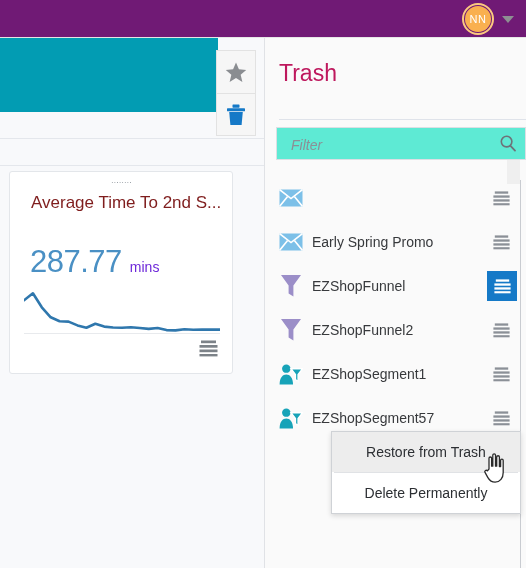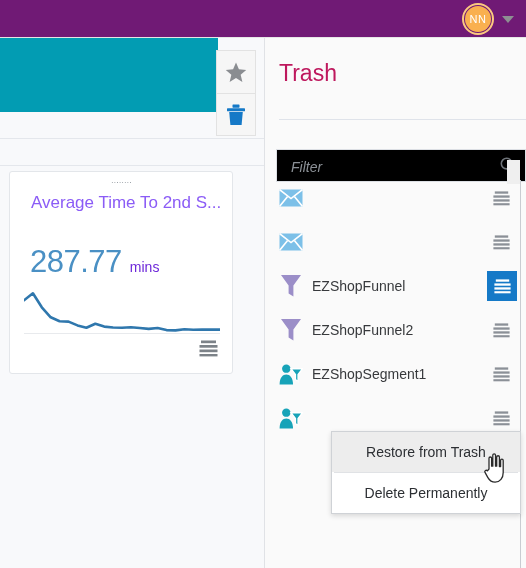--- a/index.html
+++ b/index.html
@@ -125,21 +125,21 @@
     left: 50%; top: 9px;
     transform: translateX(-50%);
     width: 20px; height: 3px;
     background-image: radial-gradient(circle, #9aa0a6 0.6px, transparent 0.7px);
     background-size: 2.6px 3px;
   }
   #card-title {
     position: absolute;
     left: 21px; top: 21px;
     font-size: 17px;
-    color: #8b5cf6;
+    color: #7f1d1d;
     font-weight: 400;
     white-space: nowrap;
   }
   #card-value-row {
     position: absolute;
     left: 20px; top: 72px;
     display: flex;
     align-items: baseline;
   }
   #card-value {
@@ -179,23 +179,23 @@
     font-weight: 400;
   }
   #title-rule {
     position: absolute;
     left: 14px; top: 81px;
     width: 247px; height: 1px;
     background: #dfe3ea;
   }
   #filter-box {
     position: absolute;
-    left: 11px; top: 111px;
+    left: 11px; top: 89px;
     width: 250px; height: 33px;
-    background: #000000;
+    background: #5eead4;
     border: 1px solid #dcdfe4;
     box-sizing: border-box;
   }
   #filter-input {
     position: absolute;
     left: 12px; top: 0;
     width: 200px; height: 31px;
     border: 0;
     outline: 0;
     background: transparent;
@@ -387,20 +387,21 @@
         </span>
       </div>
       <div class="trash-row">
         <span class="row-icon">
           <svg width="24" height="18" viewBox="0 0 24 18">
             <rect x="0.5" y="0.5" width="23" height="17" fill="#7cc0e8"></rect>
             <path d="M0.5 0.5 L12 9.6 L23.5 0.5" fill="none" stroke="#ffffff" stroke-width="1.6"></path>
             <path d="M0.5 17.5 L8.6 7.6 M23.5 17.5 L15.4 7.6" fill="none" stroke="#ffffff" stroke-width="1.6"></path>
           </svg>
         </span>
+        <span class="row-label">Early Spring Promo</span>
         <span class="row-menu">
           <svg width="17" height="15" viewBox="0 0 17 15">
             <rect x="1.8" y="0.4" width="13.4" height="2.3" fill="#8b9097"></rect>
             <rect x="0.4" y="4.4" width="16.2" height="2.3" fill="#8b9097"></rect>
             <rect x="0.4" y="8.3" width="16.2" height="2.3" fill="#8b9097"></rect>
             <rect x="0.4" y="12.2" width="16.2" height="2.1" fill="#8b9097"></rect>
           </svg>
         </span>
       </div>
       <div class="trash-row">
@@ -454,20 +455,21 @@
         </span>
       </div>
       <div class="trash-row">
         <span class="row-icon">
           <svg width="25" height="23" viewBox="0 0 25 23">
             <circle cx="7.6" cy="5.4" r="4.4" fill="#17a3b8"></circle>
             <path d="M0.6 22 C0.6 14.6 4.0 11.4 7.6 11.4 C11.2 11.4 14.6 14.6 14.6 22 Z" fill="#17a3b8"></path>
             <path d="M12.6 5.6 H24.4 L19.9 11.6 V18.8 L17.1 16.9 V11.6 Z" fill="#17a3b8" stroke="#ffffff" stroke-width="1.5"></path>
           </svg>
         </span>
+        <span class="row-label">EZShopSegment57</span>
         <span class="row-menu">
           <svg width="17" height="15" viewBox="0 0 17 15">
             <rect x="1.8" y="0.4" width="13.4" height="2.3" fill="#8b9097"></rect>
             <rect x="0.4" y="4.4" width="16.2" height="2.3" fill="#8b9097"></rect>
             <rect x="0.4" y="8.3" width="16.2" height="2.3" fill="#8b9097"></rect>
             <rect x="0.4" y="12.2" width="16.2" height="2.1" fill="#8b9097"></rect>
           </svg>
         </span>
       </div>
     </div>

